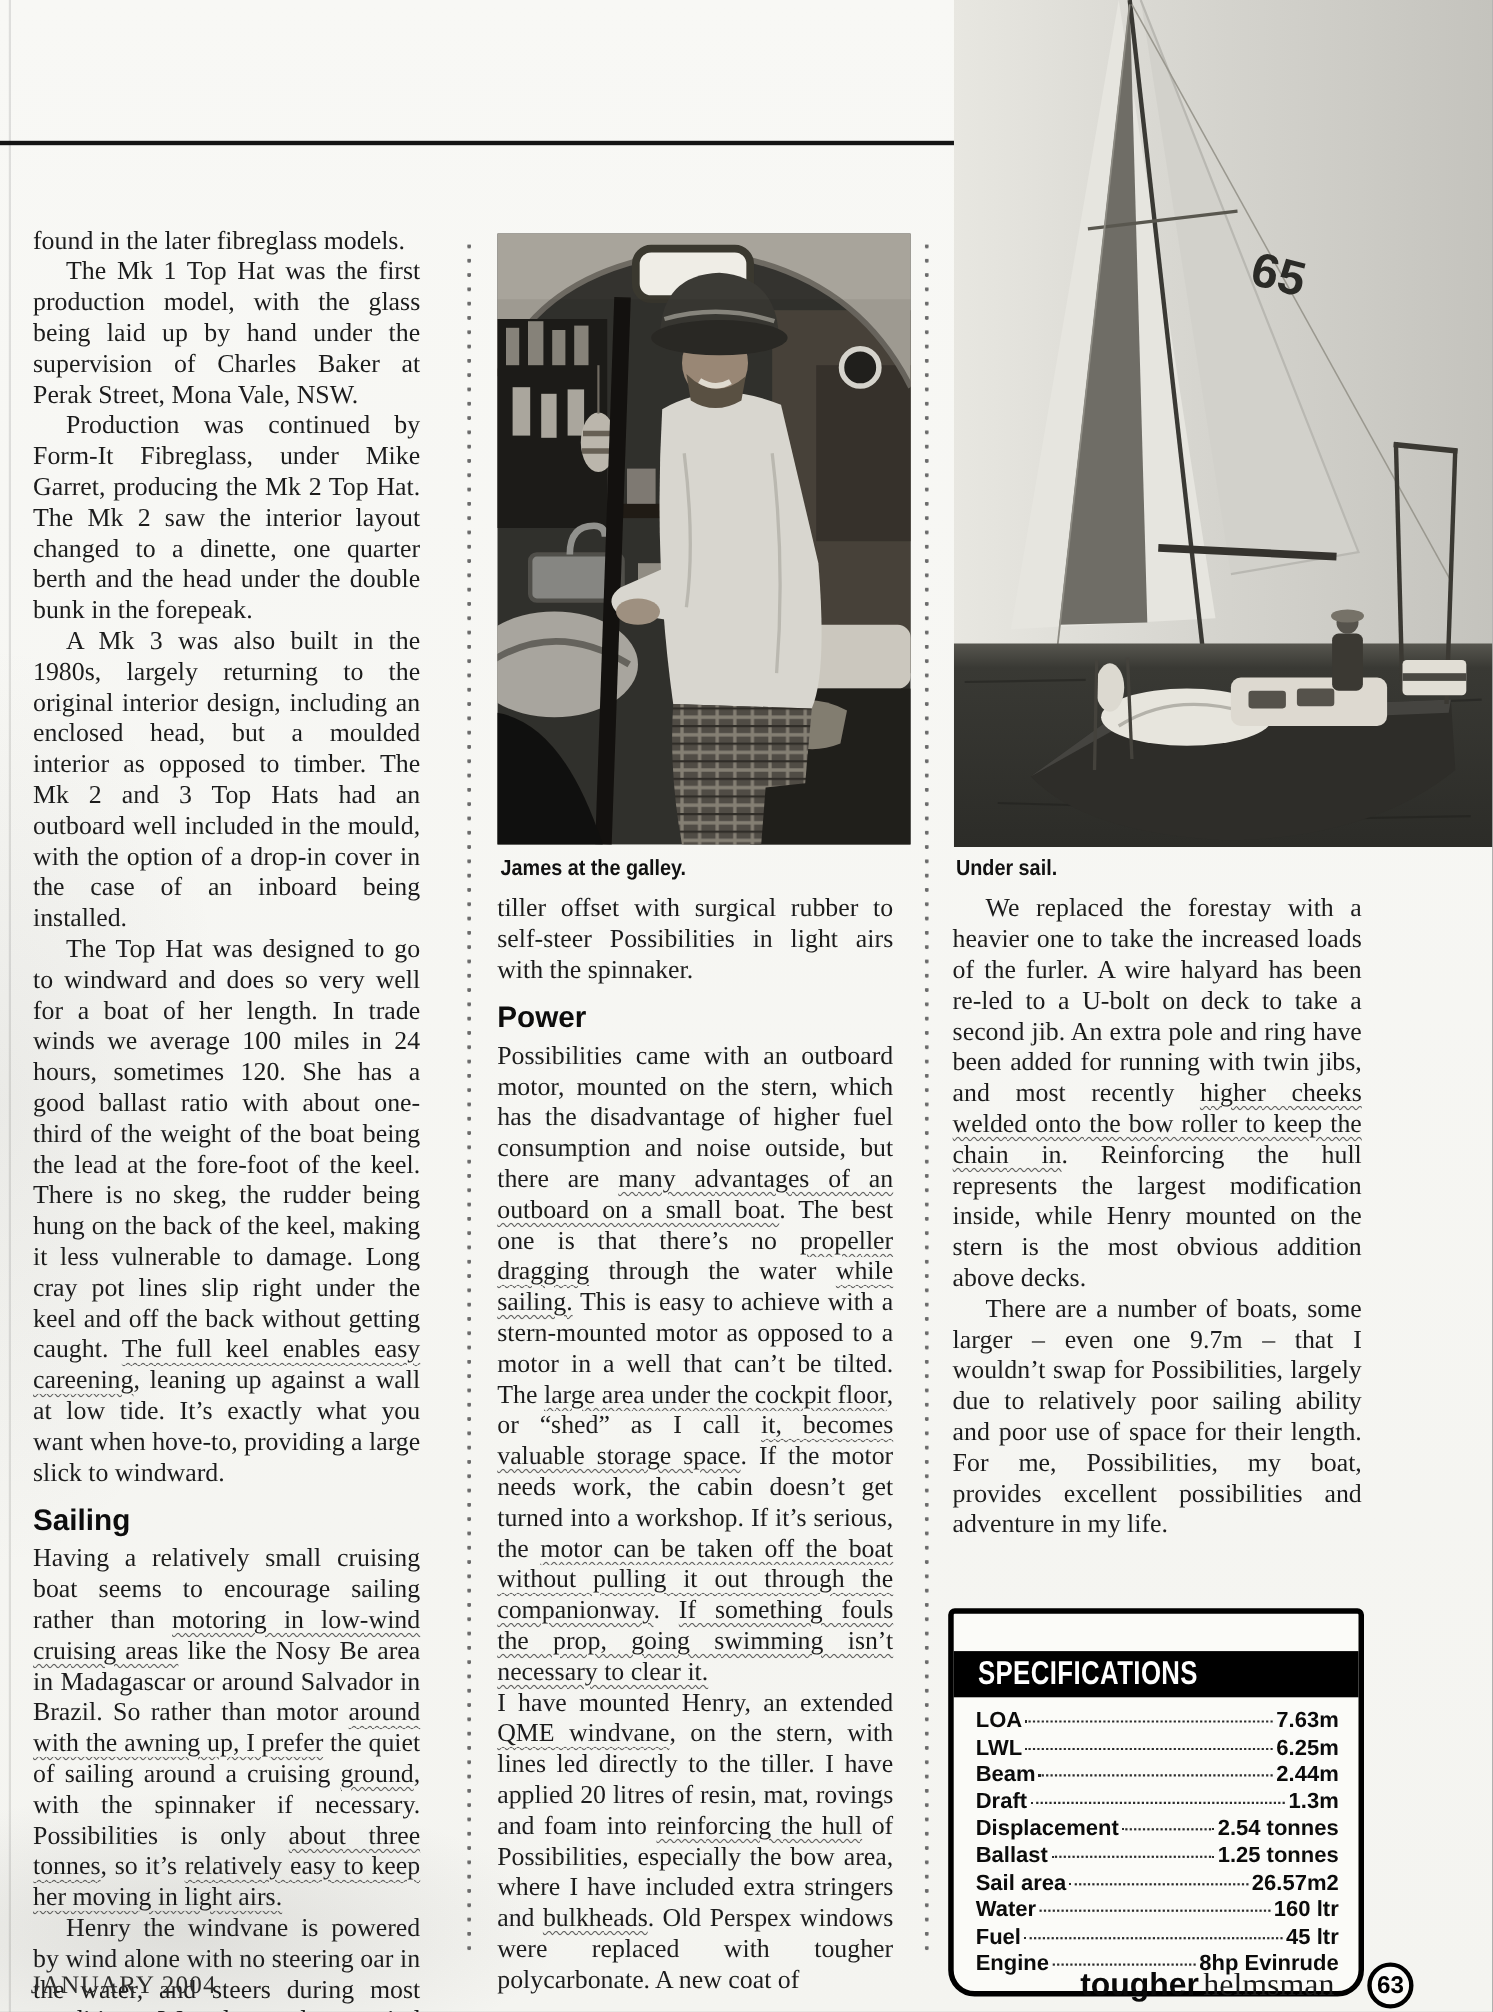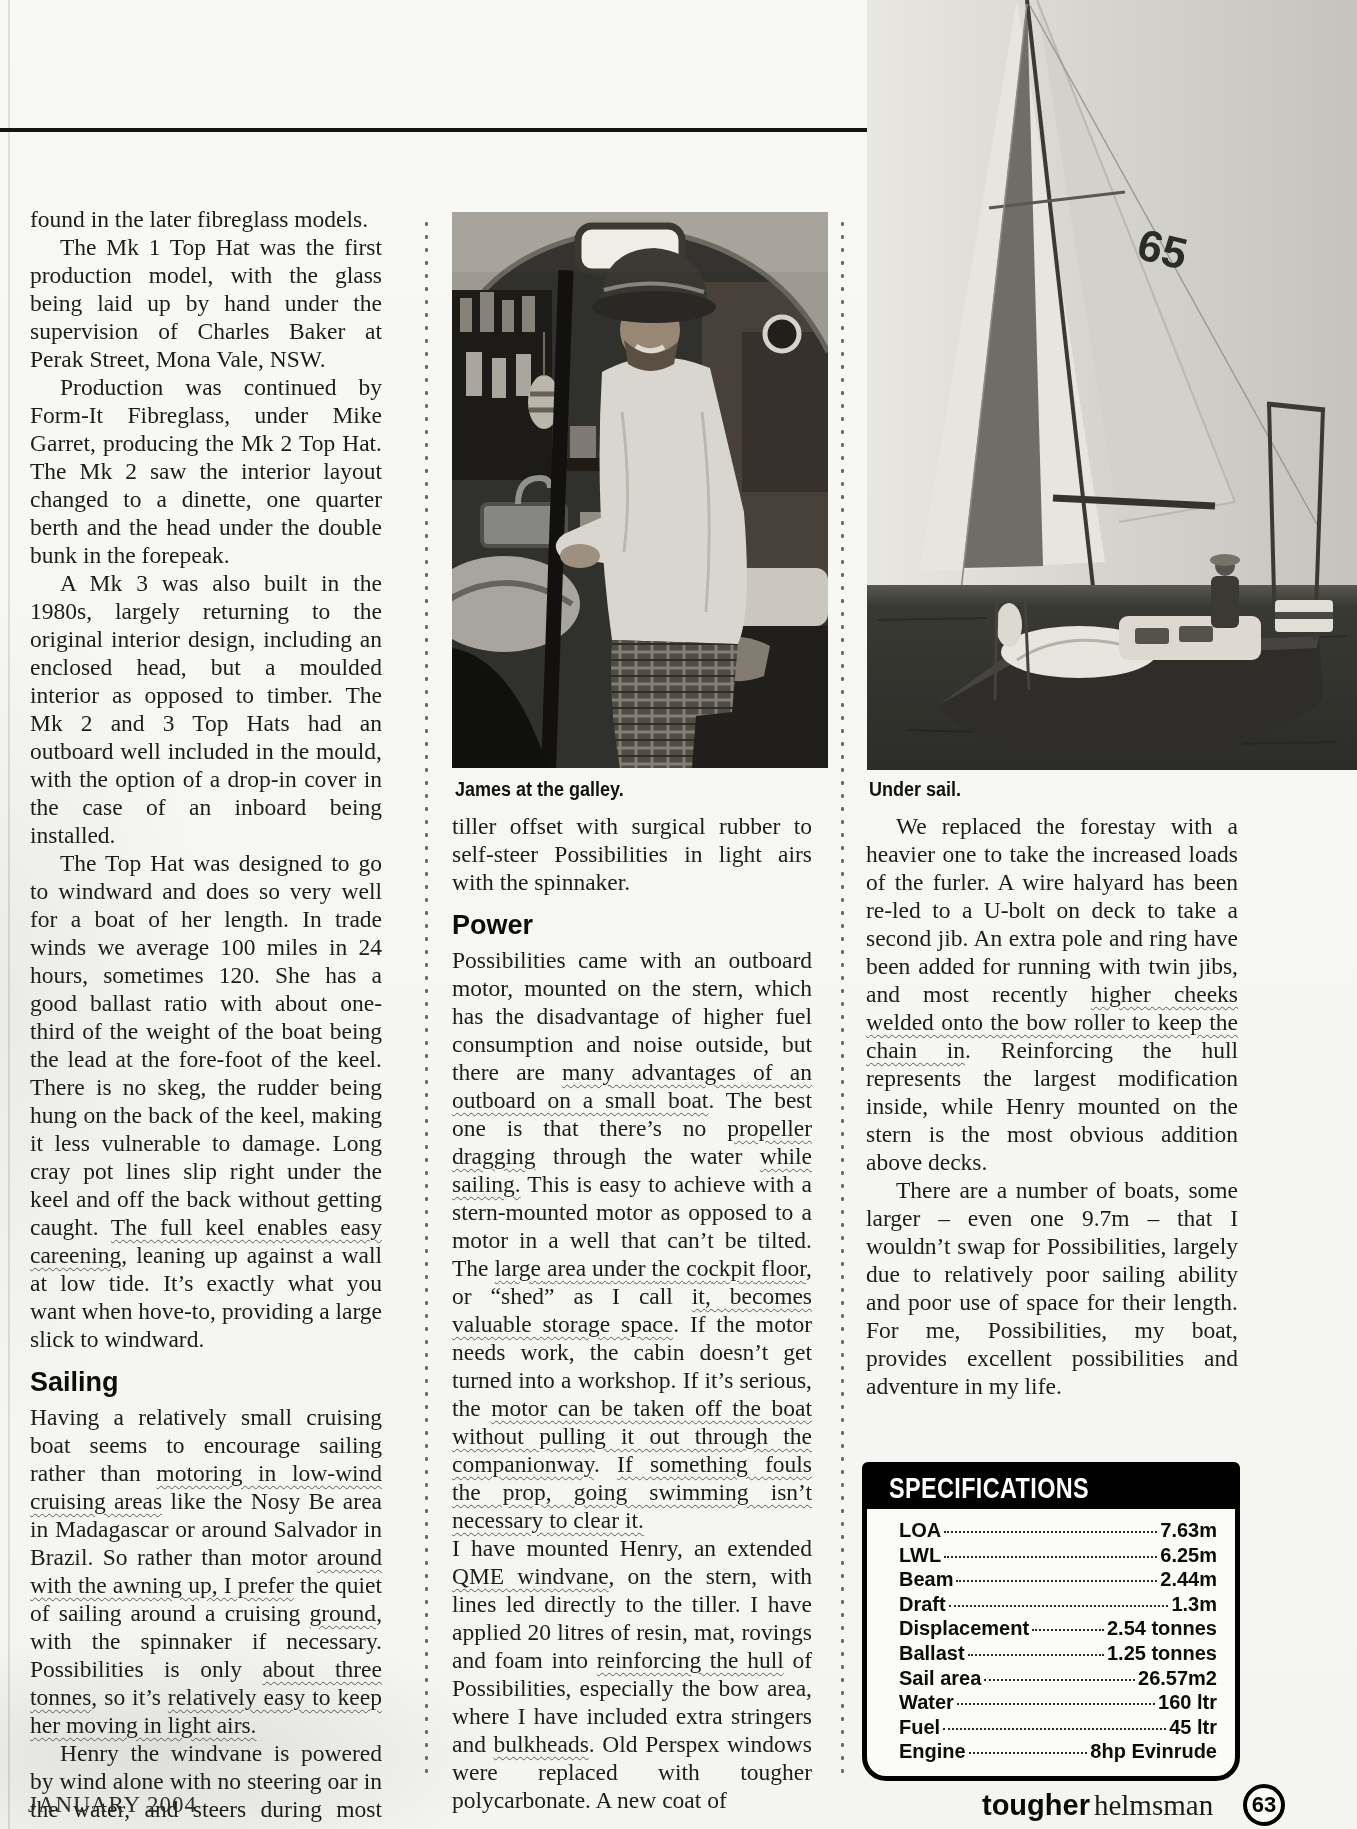--- a/index.html
+++ b/index.html
@@ -47,26 +47,27 @@
   }
   .cap-galley{left:455px;top:778px;}
   .cap-sail{left:869px;top:778px;}
   .specs{
     position:absolute;left:862px;top:1462px;width:378px;box-sizing:border-box;
     border:5px solid #000;border-radius:6px 6px 24px 24px;background:#fbfbf8;
   }
   .specs-header{
     background:#000;color:#fff;height:42px;display:flex;align-items:center;
     padding-left:22px;
+    margin-top:34px;
   }
   .specs-title{
     font-family:"Liberation Sans",sans-serif;font-weight:700;font-size:30px;
     transform:scaleX(.78);transform-origin:left center;letter-spacing:.5px;white-space:nowrap;
   }
-  .specs-body{padding:9px 18px 12px 32px;}
+  .specs-body{padding:9px 18px 12px 20px;}
   .spec-row{
     display:flex;align-items:baseline;font-family:"Liberation Sans",sans-serif;
     font-weight:700;font-size:20px;line-height:24.6px;color:#0b0b0b;
   }
   .spec-lead{flex:1;border-bottom:2.6px dotted #2a2a2a;margin:0 3px;transform:translateY(-4px);}
   .footer-issue{
     position:absolute;left:28px;top:1792px;font-family:"Liberation Serif",serif;
     font-size:23px;letter-spacing:1px;color:#2e2e2c;
   }
   .footer-brand{position:absolute;left:982px;top:1789px;white-space:nowrap;}

